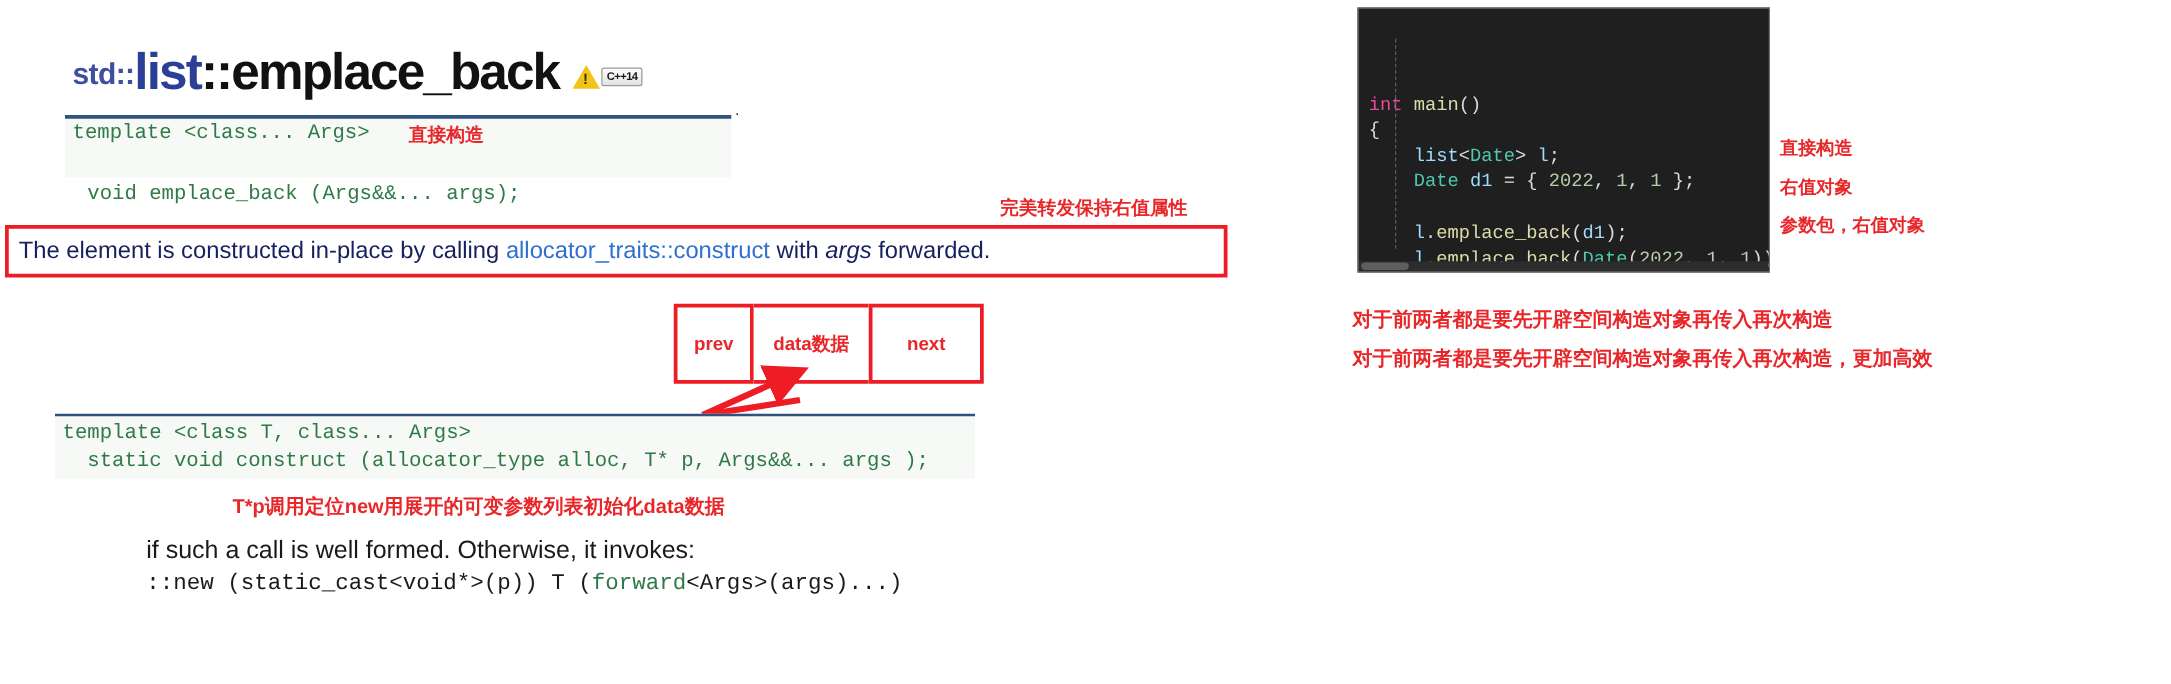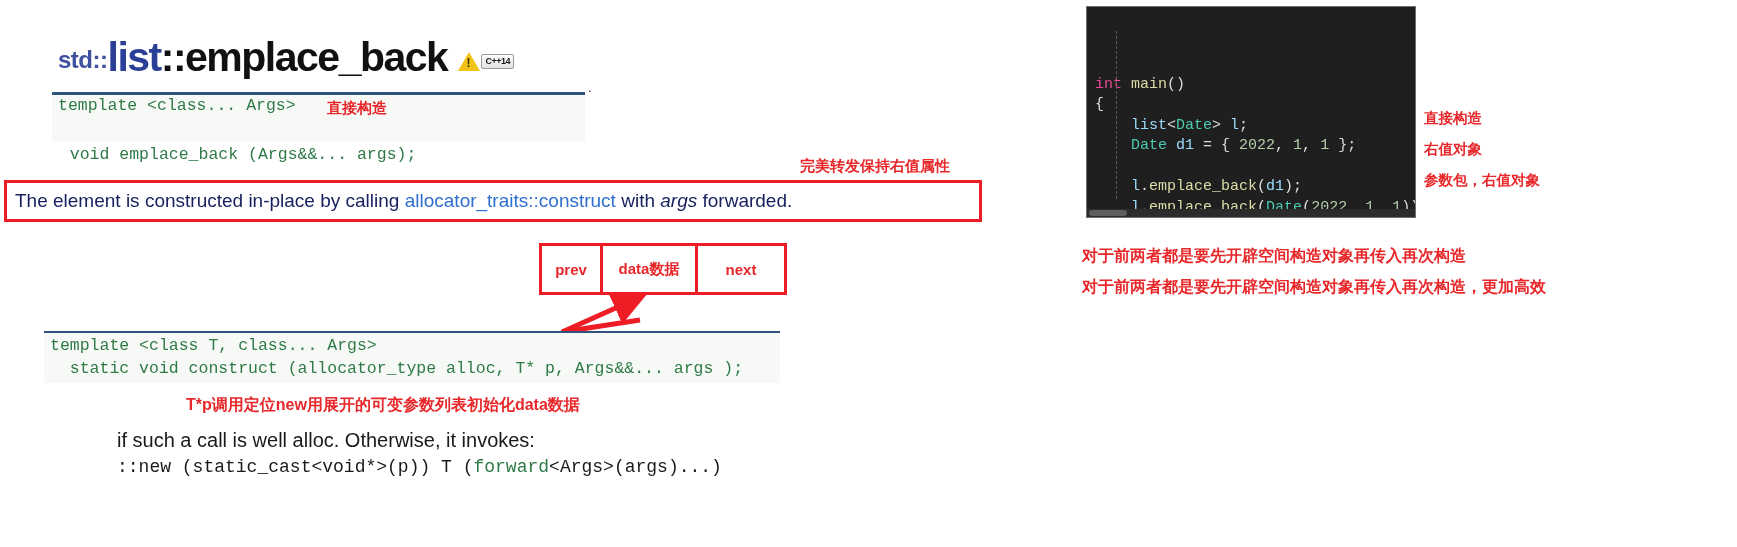--- a/index.html
+++ b/index.html
@@ -92,21 +92,21 @@
   #desc-text .ital{font-style:italic;text-align:center;}
 
   
   #node-diagram{left:539px;top:243px;display:flex;}
   .node-cell{
     border:3px solid #ee1c25;
     background:#ffffff;
     display:flex;align-items:center;justify-content:center;
     font-family:"Liberation Sans",sans-serif;
     font-weight:bold;font-size:15px;color:#e8272a;
-    height:52px;box-sizing:border-box;
+    height:64px;box-sizing:border-box;
   }
   #node-prev{width:64px;border-right-width:3px;}
   #node-data{width:92px;border-left:none;border-right:none;}
   #node-next{width:92px;border-left-width:3px;}
 
   
   #arrow-svg{left:520px;top:280px;}
 
   
   #sig-box2{
@@ -223,21 +223,21 @@
   </defs>
   <line x1="42" y1="52" x2="118" y2="18" stroke="#ee1c25" stroke-width="5" marker-end="url(#ah)"></line>
   <line x1="42" y1="52" x2="120" y2="40" stroke="#ee1c25" stroke-width="5"></line>
 </svg>
 
 <div class="abs" id="sig-box2"></div>
 <div class="abs code-mono" id="sig2-l1">template &lt;class T, class... Args&gt;</div>
 <div class="abs code-mono" id="sig2-l2">  static void construct (allocator_type alloc, T* p, Args&amp;&amp;... args );</div>
 <div class="abs" id="anno-tp">T*p调用定位new用展开的可变参数列表初始化data数据</div>
 
-<div class="abs" id="foot-l1">if such a call is well alloc. Otherwise, it invokes:</div>
+<div class="abs" id="foot-l1">if such a call is well formed. Otherwise, it invokes:</div>
 <div class="abs" id="foot-l2"><span>::new (static_cast&lt;void*&gt;(p)) T (</span><span class="grn">forward</span><span>&lt;Args&gt;(args)...)</span></div>
 
 <div class="abs" id="editor">
   <div id="editor-inner">
     <div id="guide"></div>
   <div class="ln"><span class="c-key">int </span><span class="c-fn">main</span><span class="c-punc">()</span></div><div class="ln"><span class="c-punc">{</span></div><div class="ln"><span class="c-plain">    </span><span class="c-var">list</span><span class="c-punc">&lt;</span><span class="c-type">Date</span><span class="c-punc">&gt; </span><span class="c-var">l</span><span class="c-punc">;</span></div><div class="ln"><span class="c-plain">    </span><span class="c-type">Date </span><span class="c-var">d1</span><span class="c-punc"> = { </span><span class="c-num">2022</span><span class="c-punc">, </span><span class="c-num">1</span><span class="c-punc">, </span><span class="c-num">1</span><span class="c-punc"> };</span></div><div class="ln"><span class="c-plain"></span></div><div class="ln"><span class="c-plain">    </span><span class="c-var">l</span><span class="c-punc">.</span><span class="c-fn">emplace_back</span><span class="c-punc">(</span><span class="c-var">d1</span><span class="c-punc">);</span></div><div class="ln"><span class="c-plain">    </span><span class="c-var">l</span><span class="c-punc">.</span><span class="c-fn">emplace_back</span><span class="c-punc">(</span><span class="c-type">Date</span><span class="c-punc">(</span><span class="c-num">2022</span><span class="c-punc">, </span><span class="c-num">1</span><span class="c-punc">, </span><span class="c-num">1</span><span class="c-punc">));</span></div></div>
   <div id="editor-scroll">
     <div id="editor-thumb"></div>
   </div>
 </div>

